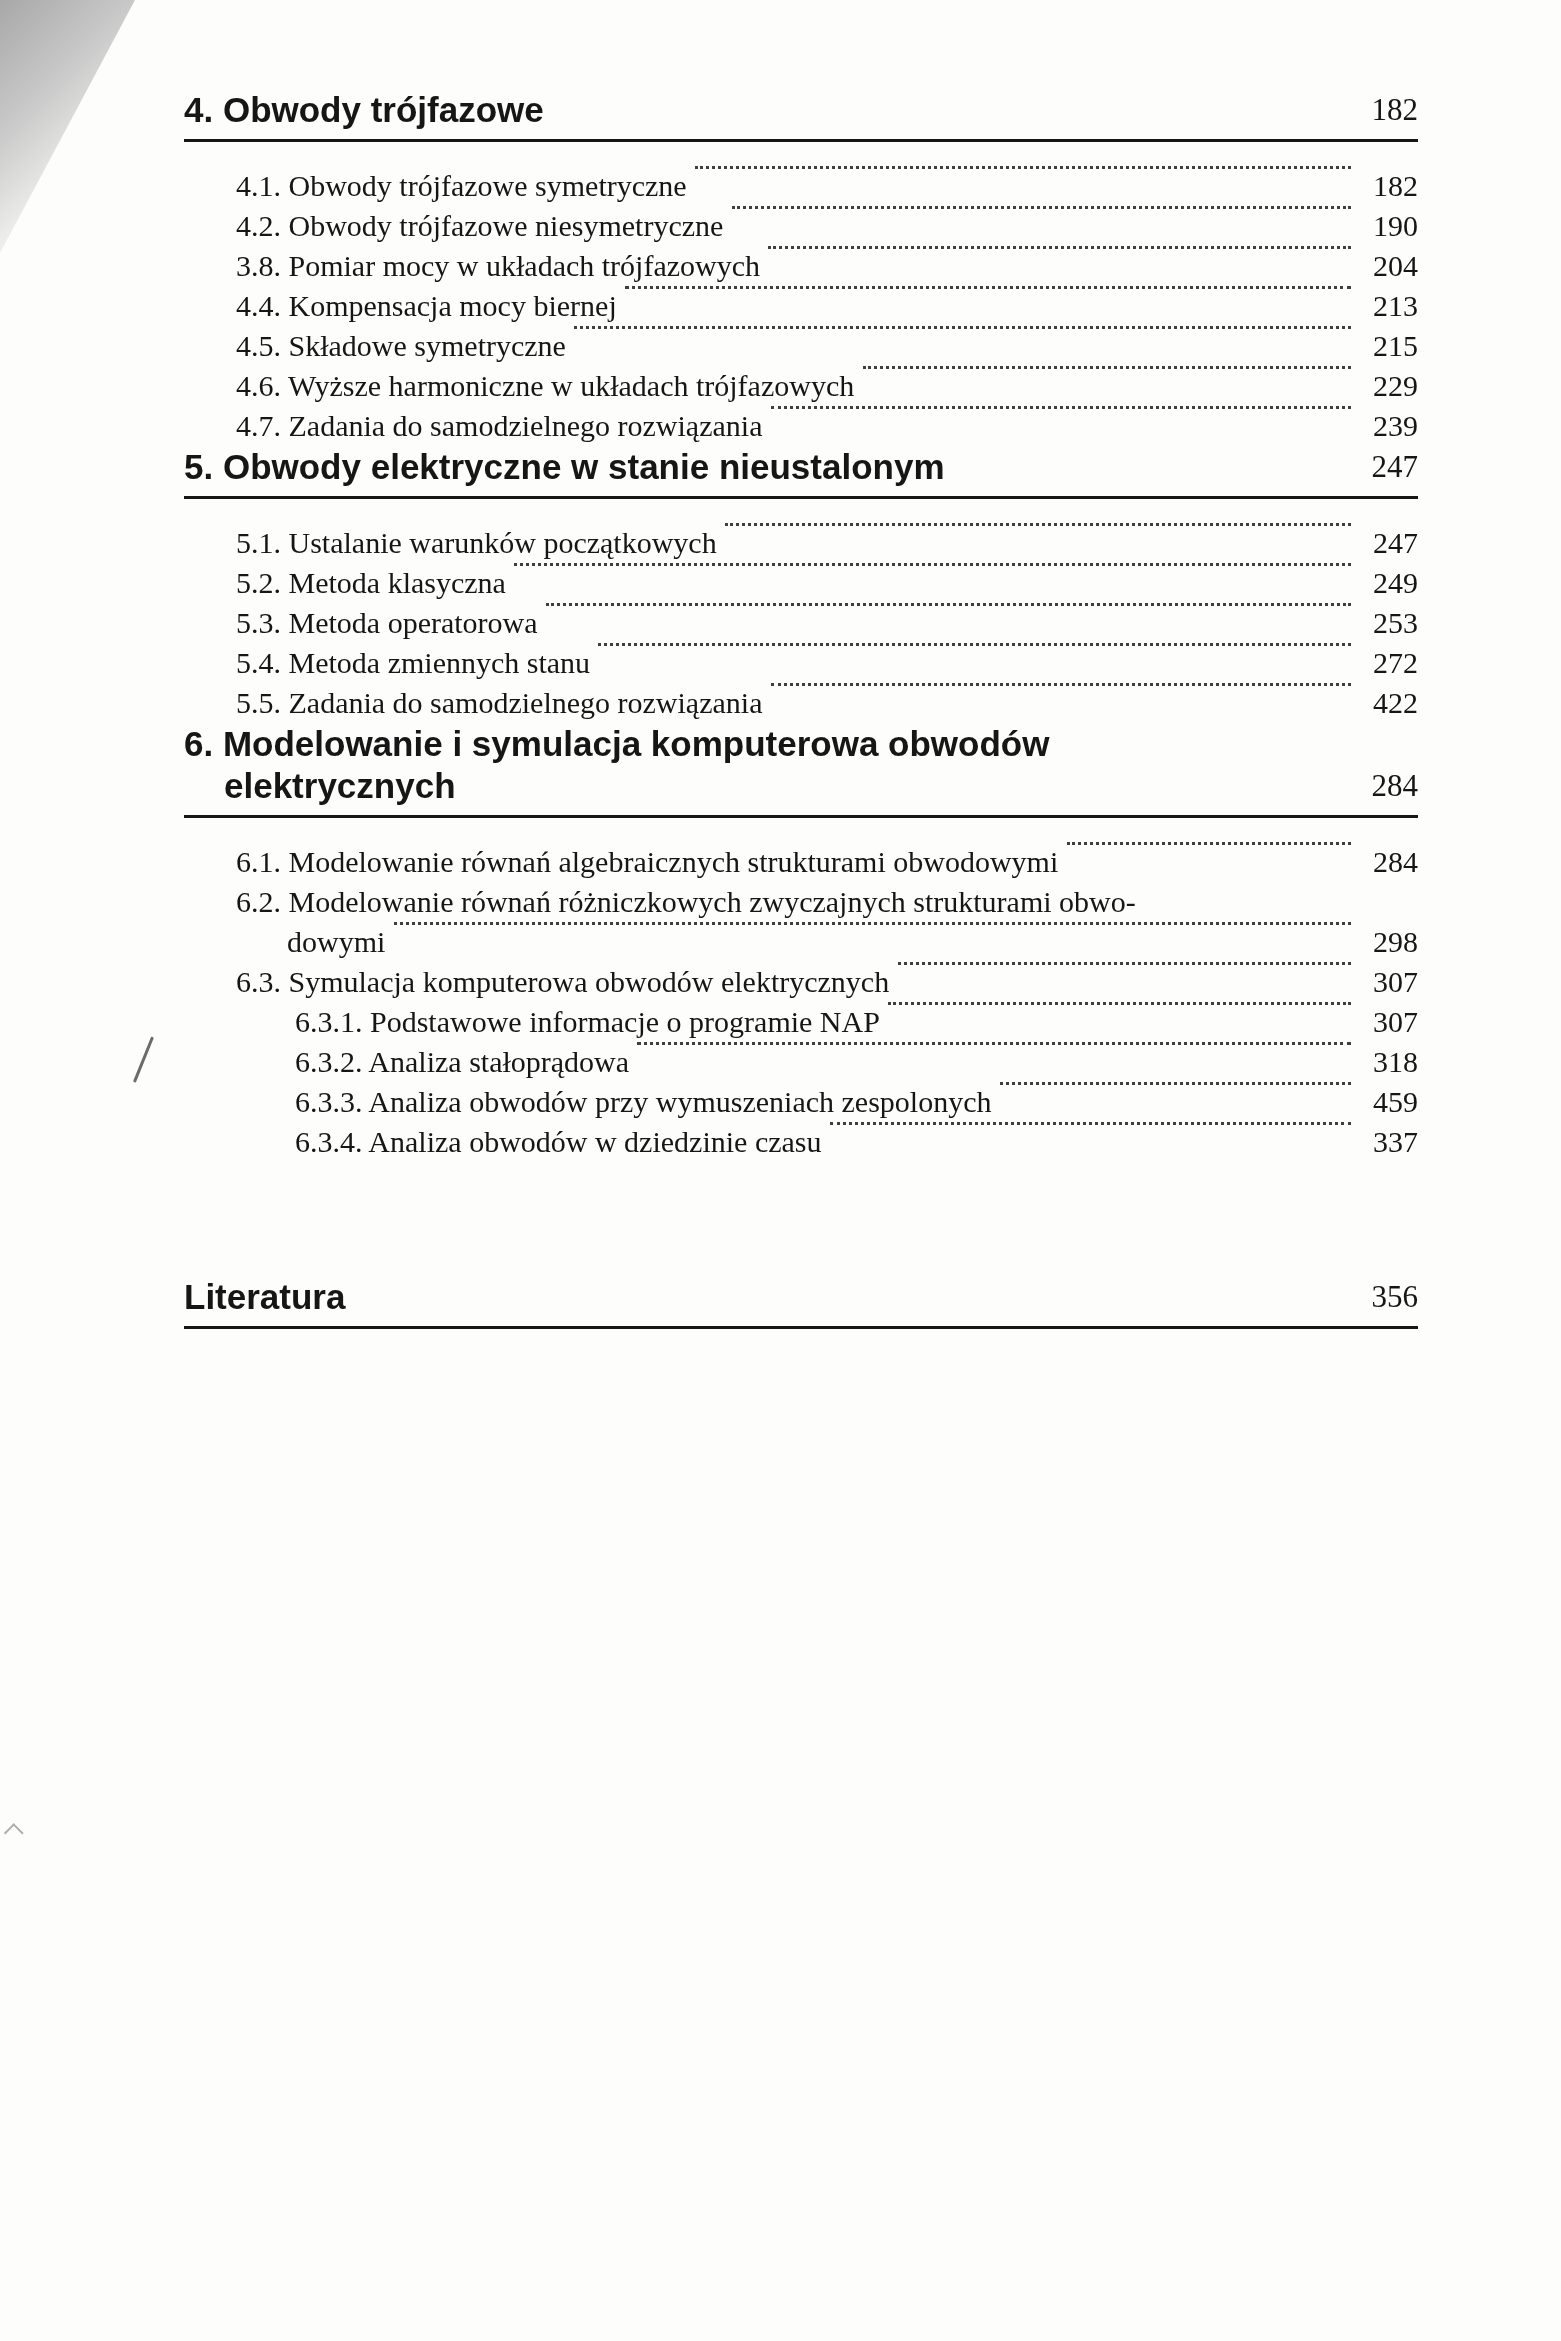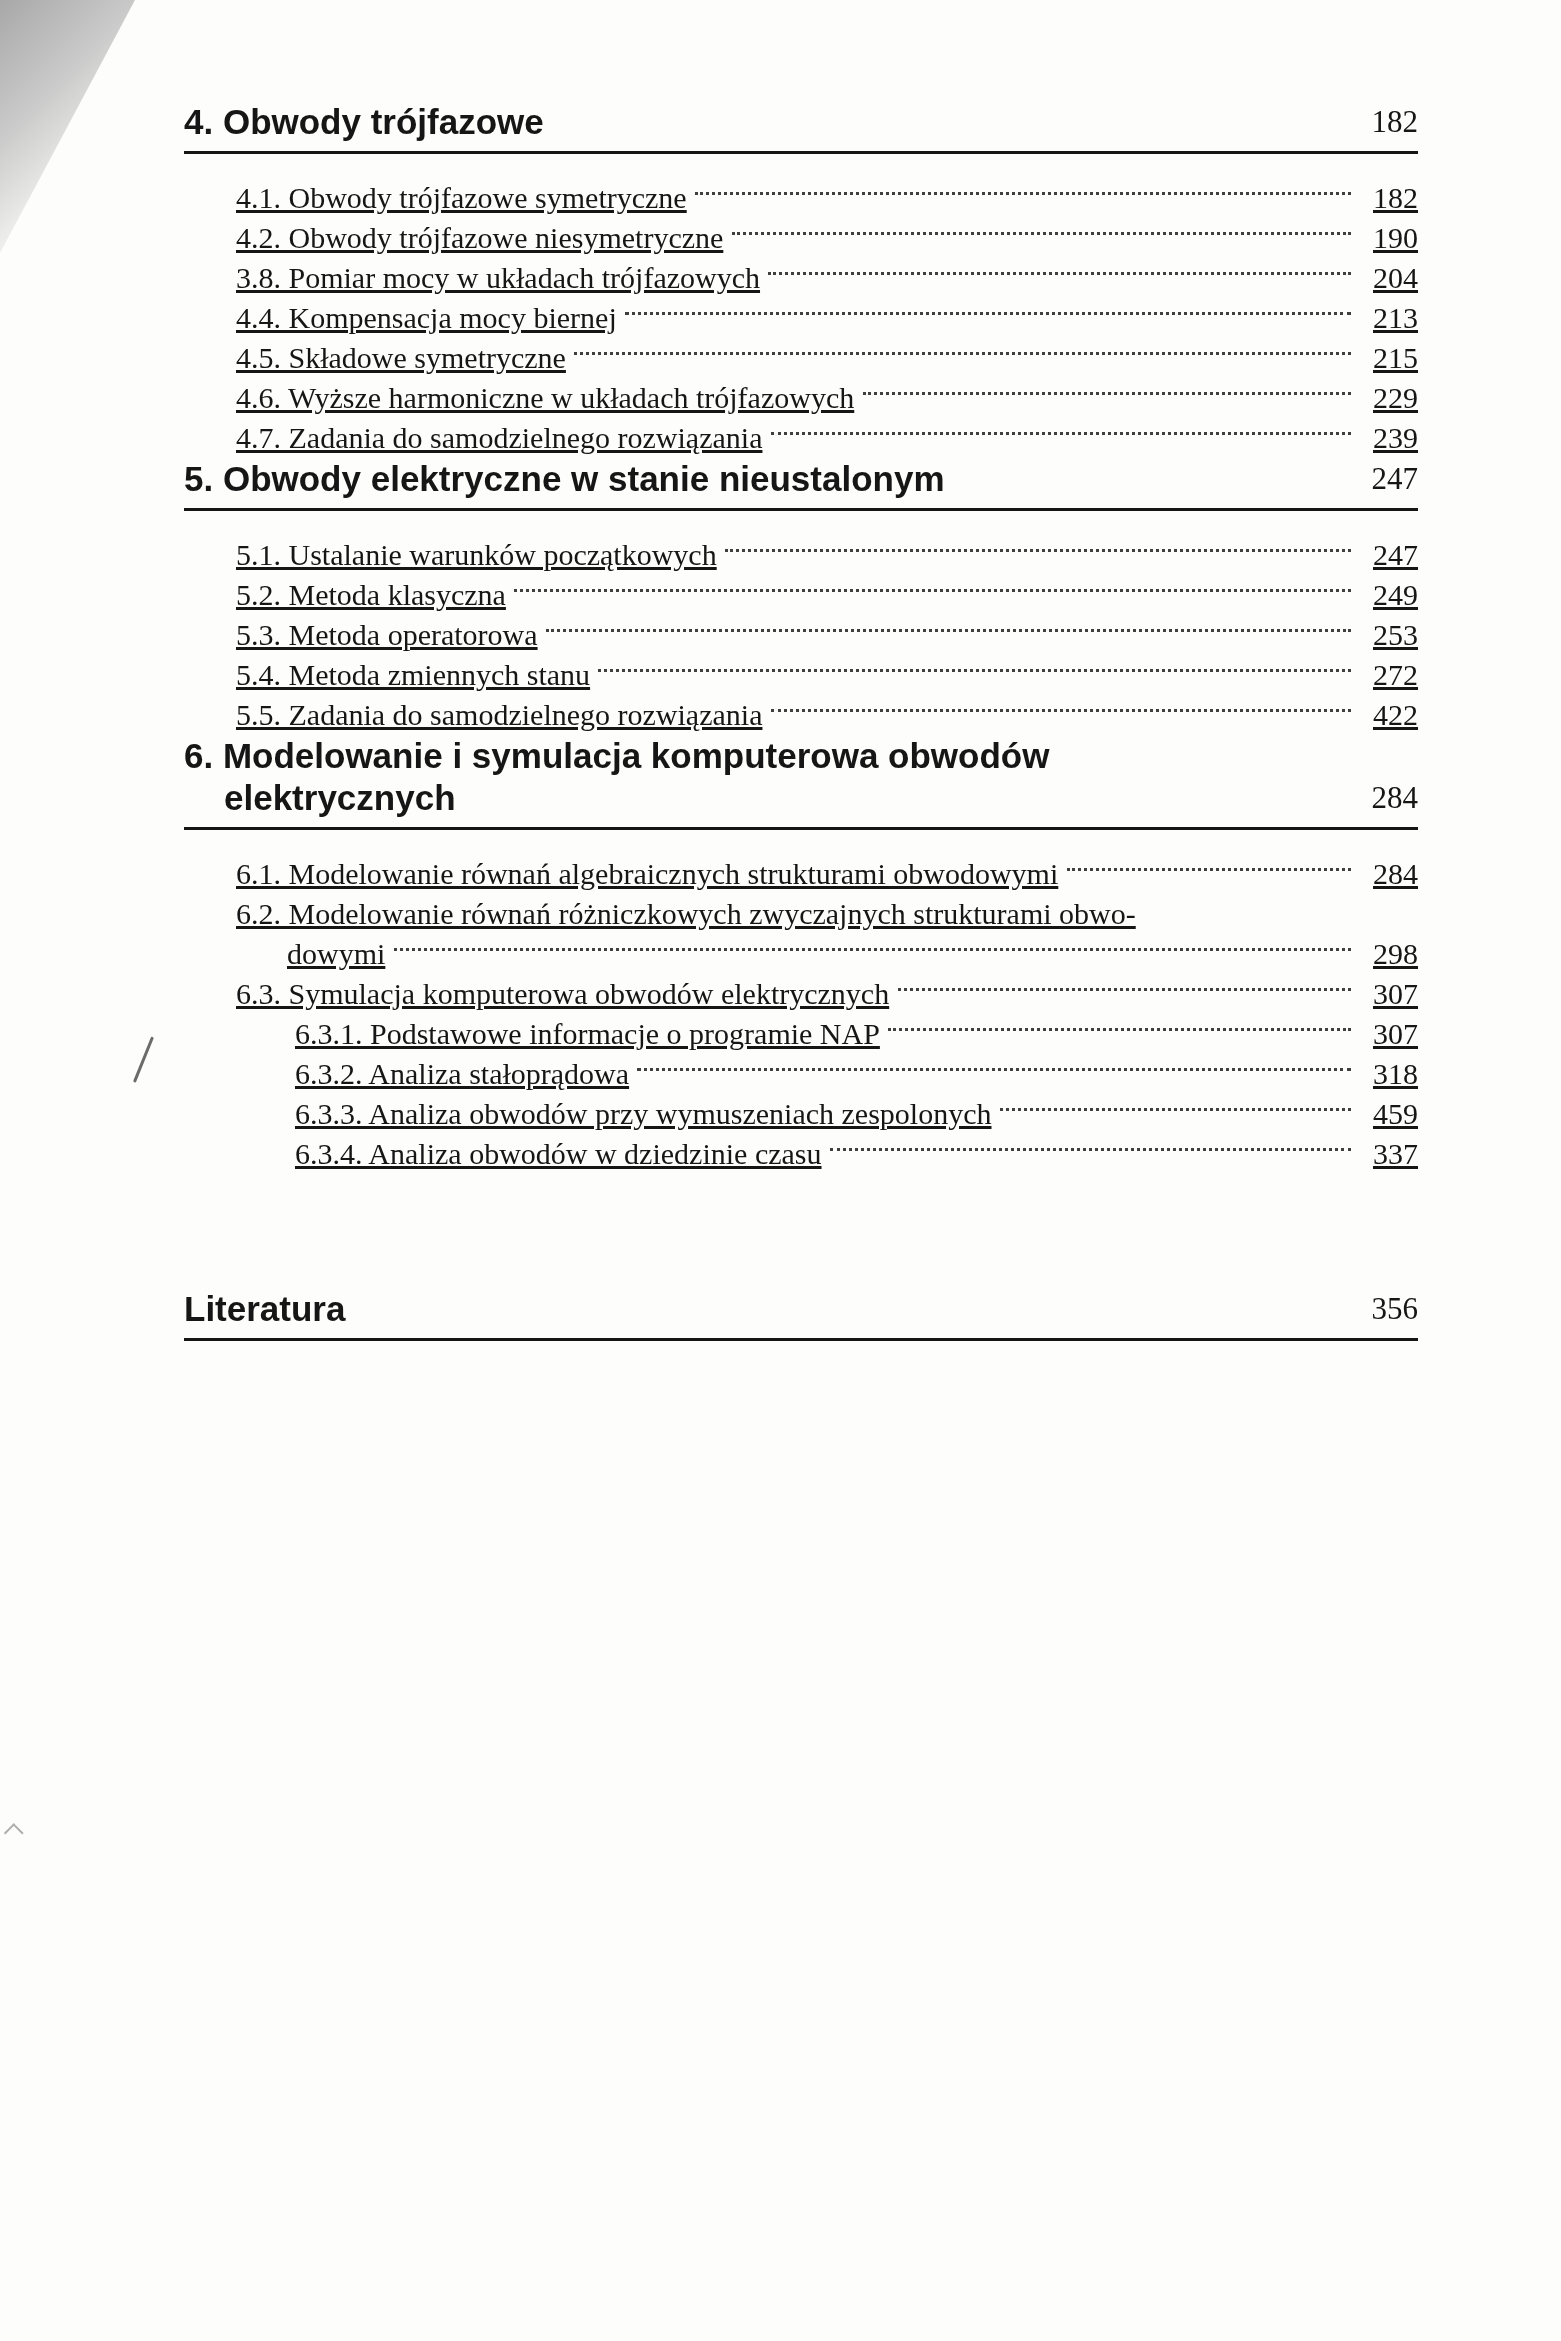--- a/index.html
+++ b/index.html
@@ -37,30 +37,29 @@
     margin-left: auto;
     font-family: "Liberation Serif", serif;
     font-weight: normal;
     font-size: 31px;
     line-height: 42px;
     min-width: 59px;
     text-align: right;
   }
 
   .section { }
-  .section.first { margin-top: 12px; }
+  .section.first { margin-top: 0; }
 
   
   .entries { margin-top: 23.6px; padding-left: 52px; }
   .entry {
     display: flex;
-    align-items: center;
+    align-items: flex-start;
     font-size: 30px;
     line-height: 40px;
-    text-decoration: underline;
   }
   .entry-text {
     white-space: pre-line;
     padding-left: 51px;
     text-indent: -51px;
   }
   .entry.sub { padding-left: 59px; }
   .entry.sub .entry-text { padding-left: 74px; text-indent: -74px; }
   .entry.continuation { padding-left: 51px; }
   .leader {

